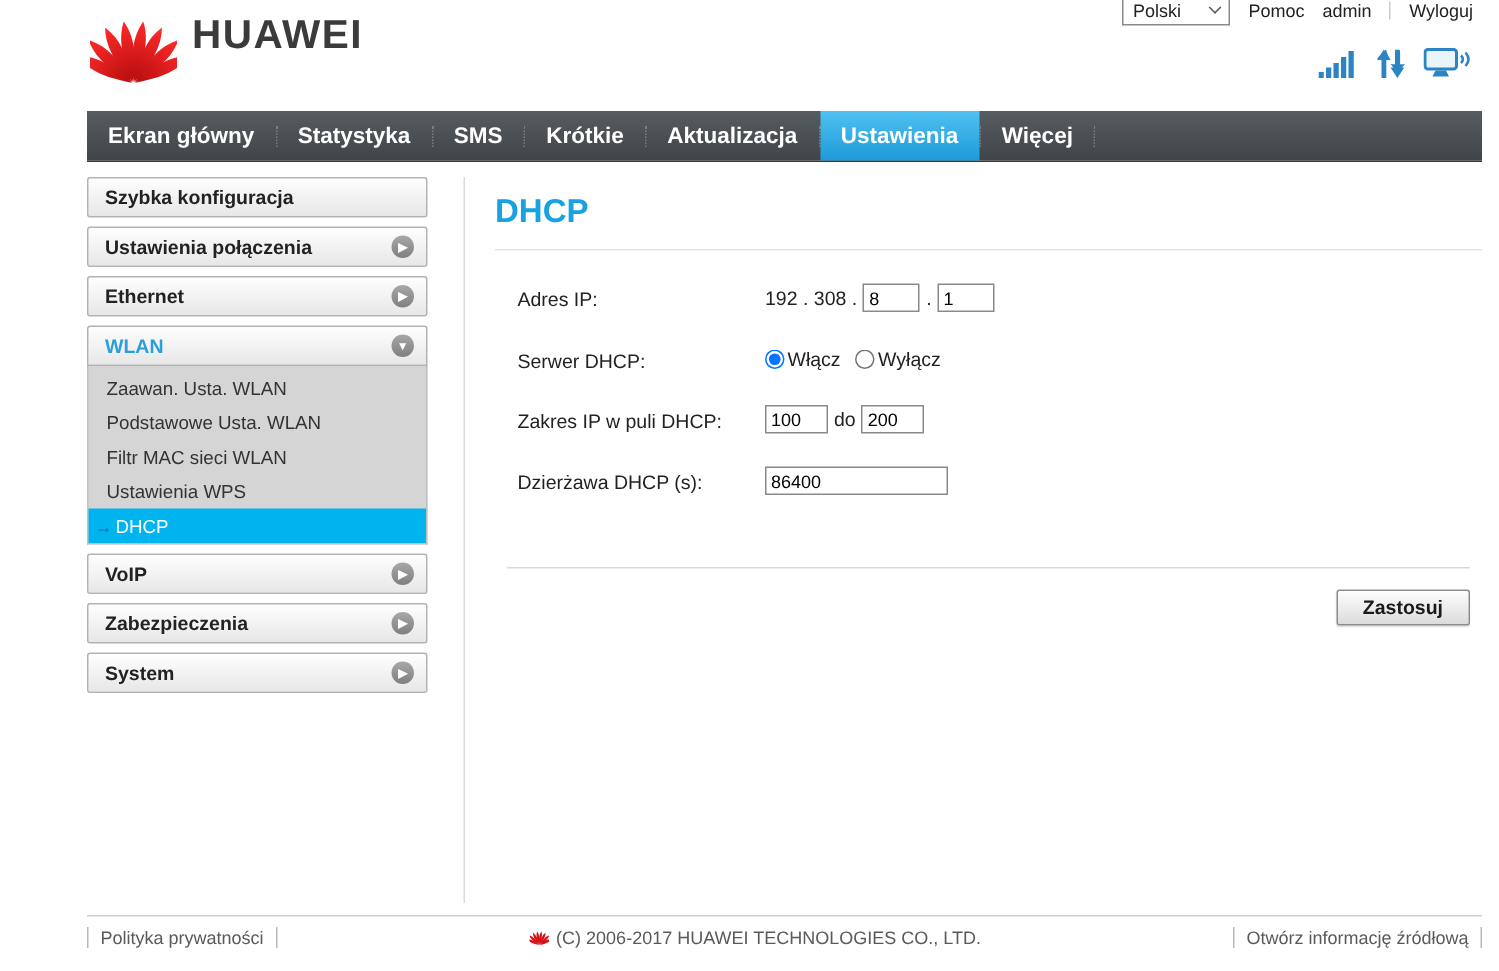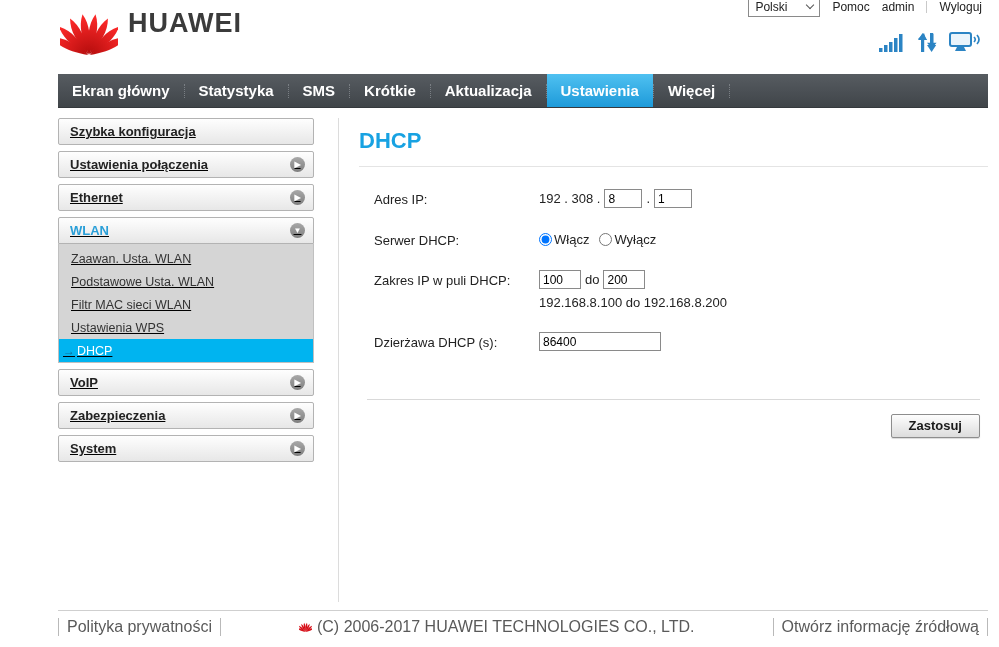--- a/index.html
+++ b/index.html
@@ -22,21 +22,21 @@
   .status-icons { position:absolute; right:8px; top:32px; display:flex; align-items:flex-end; gap:12px; }
 
   
   .nav { height:34px; background:linear-gradient(#575c61,#4a4f54 55%,#404549); border-bottom:1px solid #35393d; display:flex; align-items:stretch; }
   .nav-item { display:flex; align-items:center; padding:0 14px; color:#fff; font-weight:bold; font-size:15px; cursor:pointer; }
   .nav-item.active { background:linear-gradient(#4fc1f1,#1e9ad9); }
   .nav-sep { width:1px; align-self:center; height:14px; border-left:1px dotted #7a7f84; }
 
   
   .body-row { display:flex; margin-top:10px; min-height:484px; }
-  .sidebar { width:256px; flex:none;text-decoration:underline; }
+  .sidebar { width:227px; flex:none; }
   .side-item { height:27px; margin-bottom:6px; border:1px solid #b3b3b3; border-radius:2px;
                background:linear-gradient(#fefefe,#e7e7e7); display:flex; align-items:center;
                justify-content:space-between; padding:0 8px 0 11px; font-weight:bold; font-size:13px;
                color:#222; cursor:pointer; }
   .side-item .arrow-circle { width:15px; height:15px; border-radius:50%; background:linear-gradient(#a8a8a8,#7f7f7f);
                color:#fff; font-size:8px; display:flex; align-items:center; justify-content:center; line-height:1; }
   .side-item.wlan { color:#2a9fd8; margin-bottom:0; border-bottom-left-radius:0; border-bottom-right-radius:0; }
   .submenu { background:#d5d5d5; border:1px solid #c0c0c0; border-top:none; margin-bottom:6px; padding:3px 0 0 0; }
   .sub-item { height:23px; display:flex; align-items:center; padding-left:12px; font-size:12.5px; color:#333; cursor:pointer; }
   .sub-item.selected { background:#00b4f0; color:#fff; padding-left:4px; }
@@ -56,21 +56,21 @@
   .radio-group { display:flex; align-items:center; gap:2px; }
   .radio-group label { margin-right:8px; }
   .hint { font-size:13px; color:#222; margin-top:6px; }
   .rule2 { border:none; border-top:1px solid #d9d9d9; margin:48px 8px 0 8px; }
   .btn-row { text-align:right; margin-top:14px; padding-right:8px; }
   .apply-btn { font-family:"Liberation Sans",sans-serif; font-size:13px; font-weight:bold; color:#1a1a1a;
                padding:3px 17px 4px 17px; border:1px solid #8d8d8d; border-radius:2px;
                background:linear-gradient(#fdfdfd,#dcdcdc); cursor:pointer; box-shadow:0 1px 1px rgba(0,0,0,0.15); }
 
   
-  .footer { border-top:1px solid #cfcfcf; margin-top:8px; padding-top:7px; display:flex; align-items:center; font-size:16px; color:#5a5a5a; }
+  .footer { border-top:1px solid #cfcfcf; margin-top:8px; padding-top:7px; display:flex; align-items:center; font-size:12px; color:#5a5a5a; }
   .foot-left, .foot-right { border-left:1px solid #b9b9b9; border-right:1px solid #b9b9b9; padding:0 8px; cursor:pointer; }
   .foot-center { flex:1; text-align:center; display:flex; align-items:center; justify-content:center; gap:5px; }
 </style>
 </head>
 <body>
 
 <div class="page">
 
   <div class="header">
     <div class="logo">
@@ -228,21 +228,20 @@
       </div>
 
       <div class="frow">
         <div class="flabel">Zakres IP w puli DHCP:</div>
         <div>
           <div class="fvalue">
             <input type="text" class="range-input" value="100" style="">
             <span>do</span>
             <input type="text" class="range-input" value="200" style="">
           </div>
-          <div class="hint">192.168.8.100 do 192.168.8.200</div>
         </div>
       </div>
 
       <div class="frow">
         <div class="flabel">Dzierżawa DHCP (s):</div>
         <div class="fvalue">
           <input type="text" class="lease-input" value="86400" style="">
         </div>
       </div>
 

